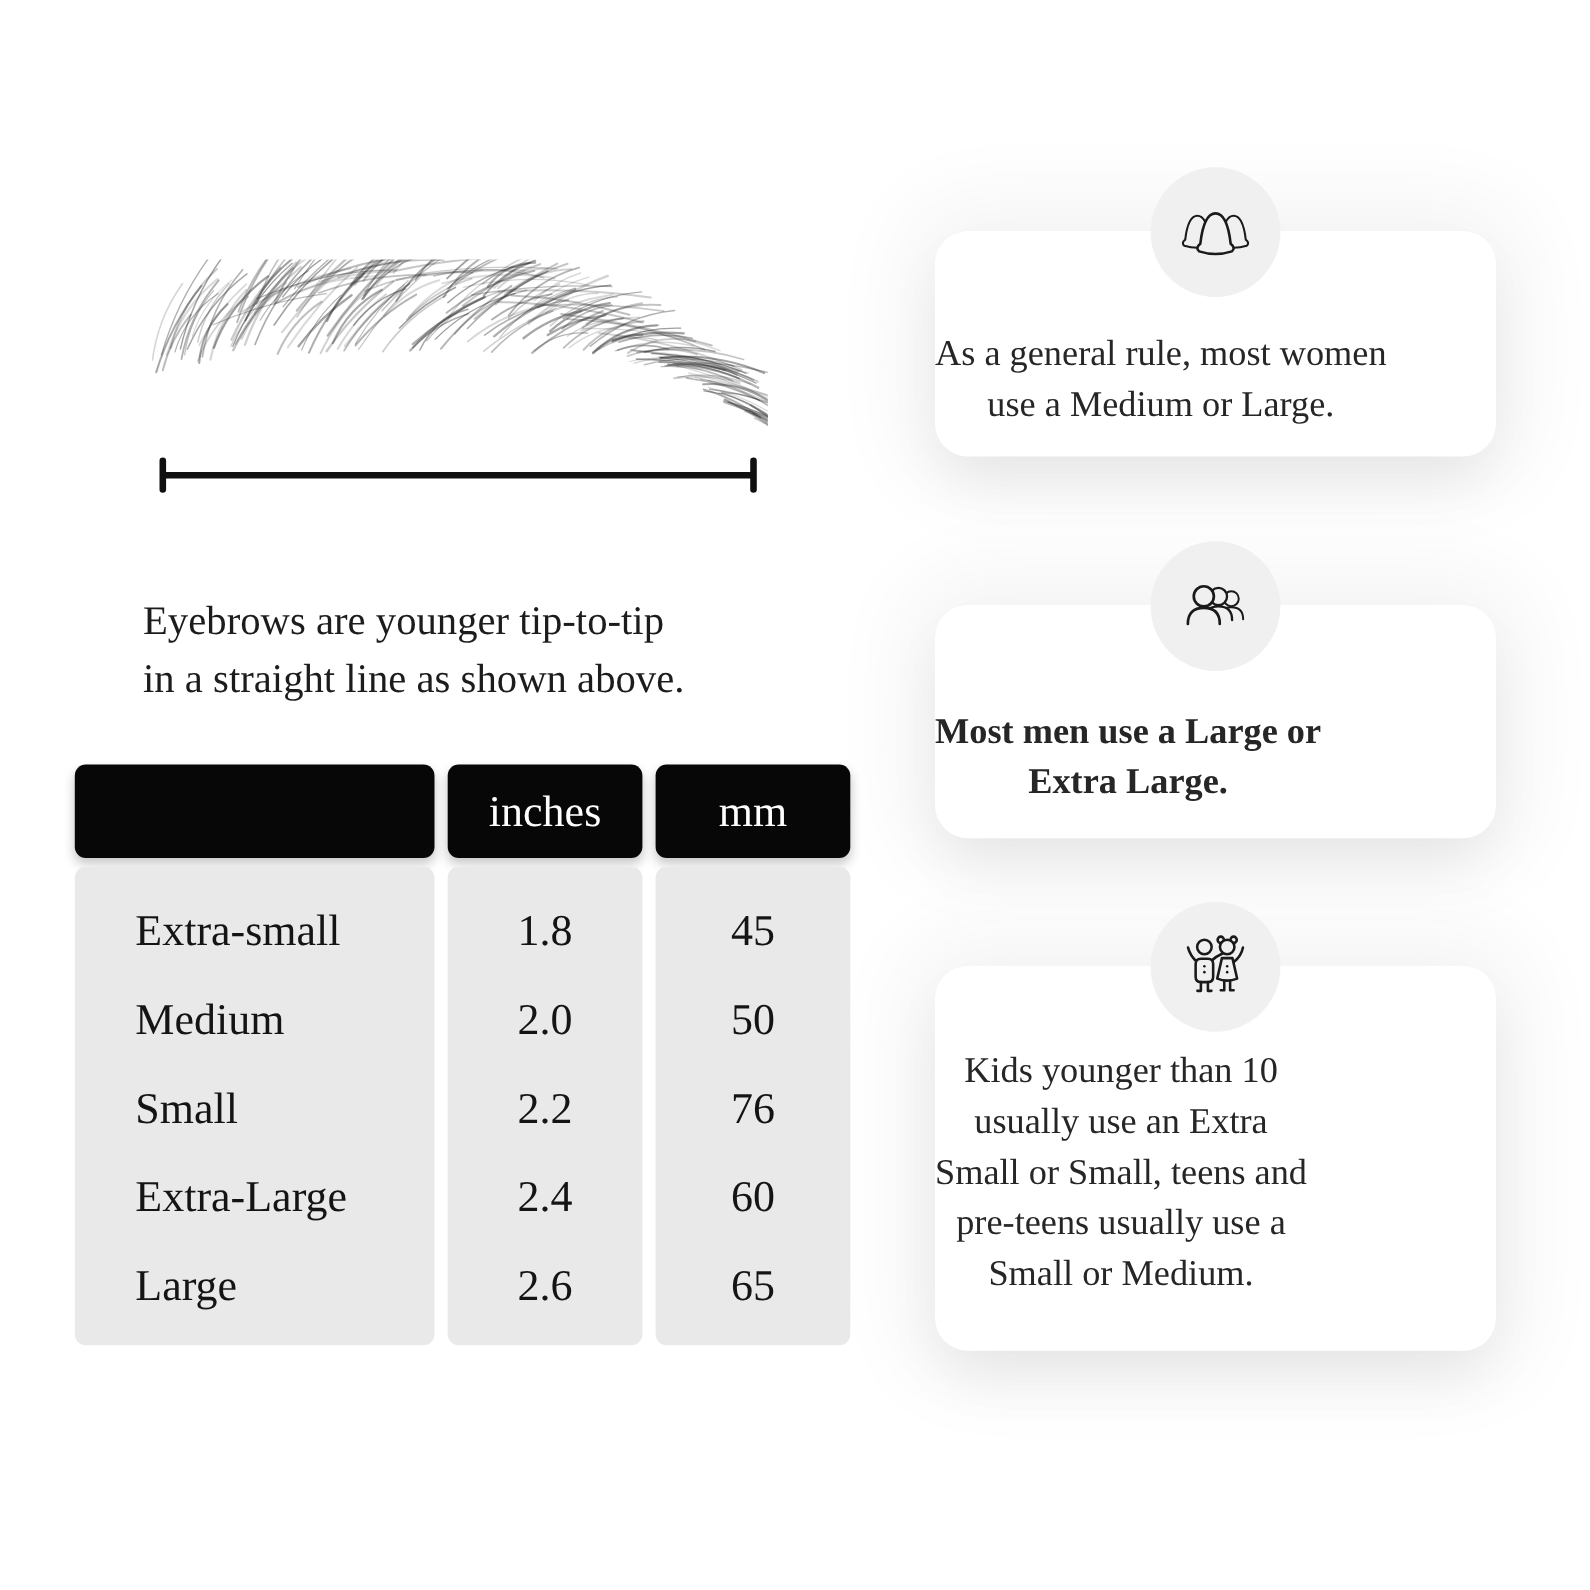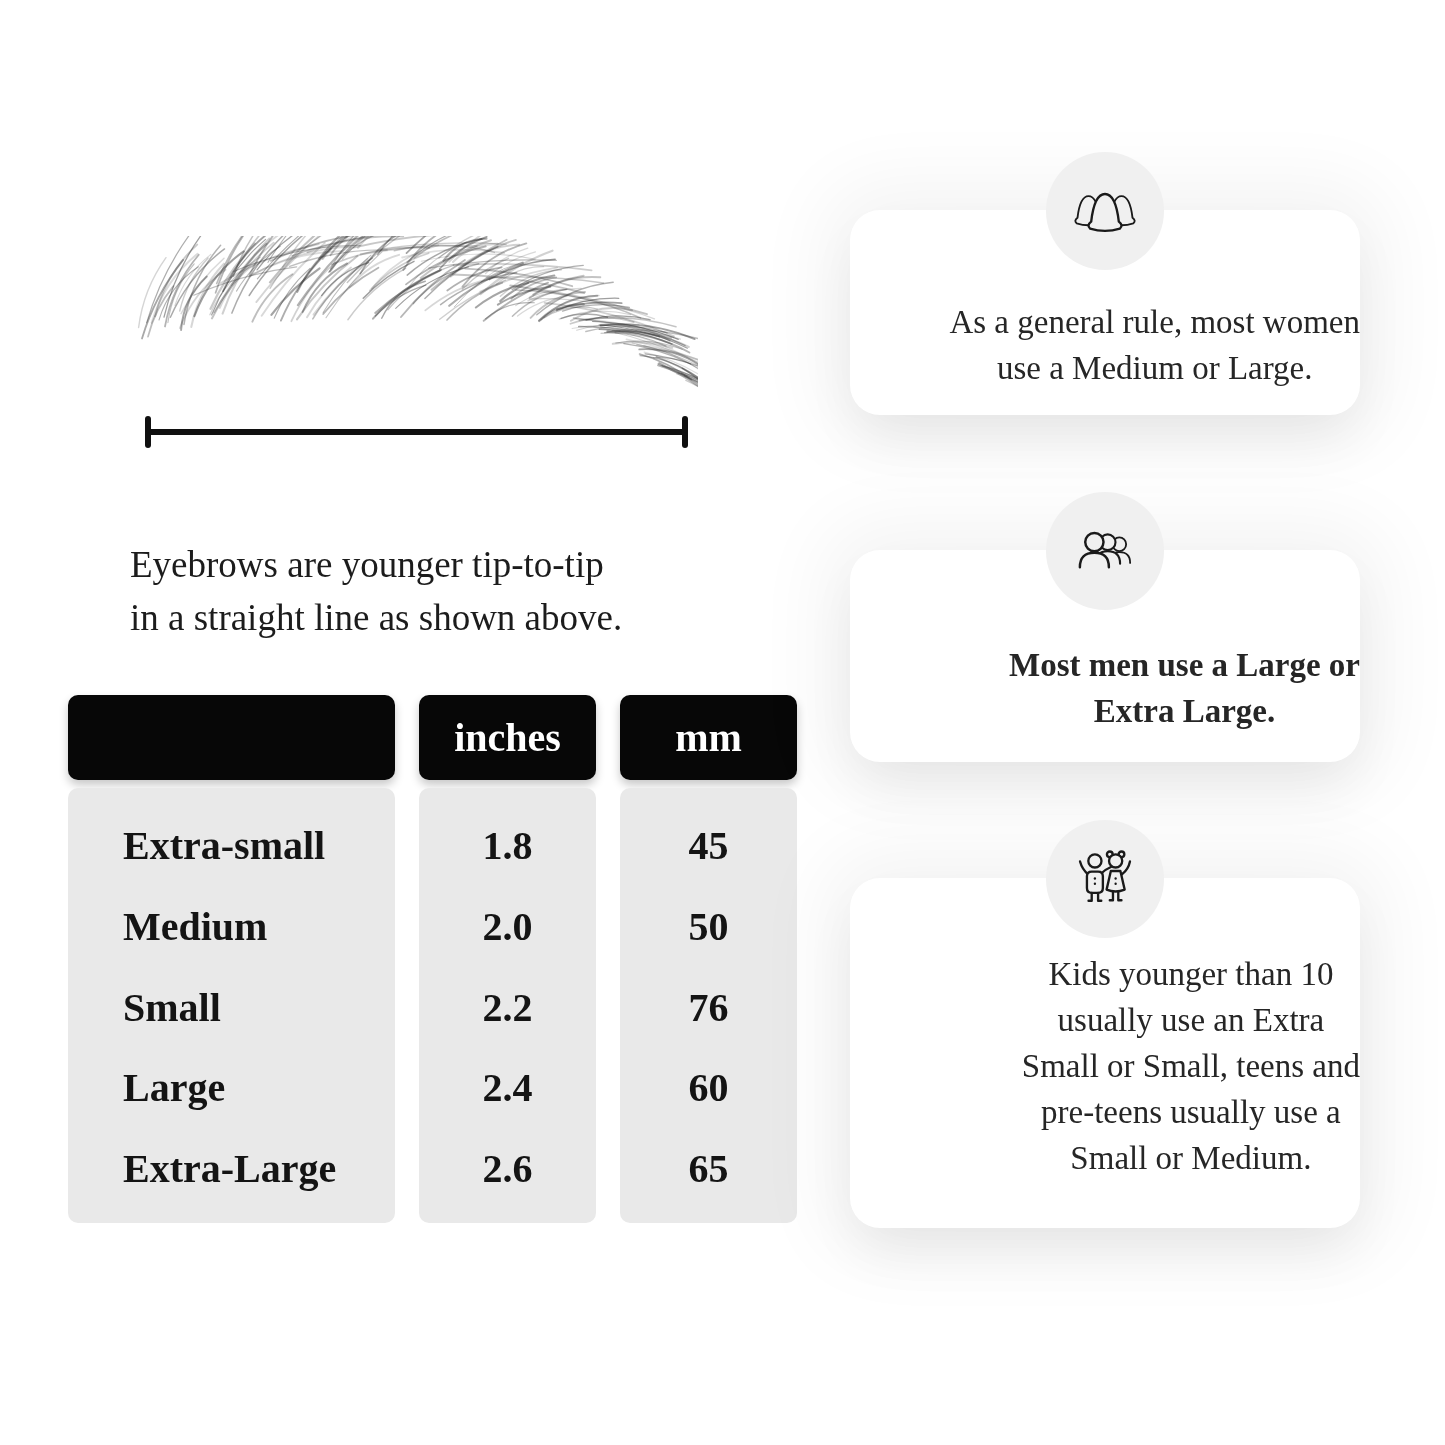--- a/index.html
+++ b/index.html
@@ -17,34 +17,34 @@
   .measure-line::before,.measure-line::after{content:"";position:absolute;top:-13px;
     width:6px;height:32px;background:#101010;border-radius:3px;}
   .measure-line::before{left:-1px;}
   .measure-line::after{right:-1px;}
 
   .caption{position:absolute;left:130px;top:501px;font-size:37px;line-height:53px;color:#1c1c1c;}
   .caption span{display:block;}
 
   
   .size-table{position:absolute;left:68px;top:695px;width:697px;}
-  .thead,.tbody{display:grid;grid-template-columns:327px 177px 177px;column-gap:24px;font-weight:bold;}
+  .thead,.tbody{display:grid;grid-template-columns:327px 177px 177px;column-gap:12px;}
   .th{height:85px;background:#070707;border-radius:10px;display:flex;align-items:center;
     justify-content:center;color:#ffffff;font-size:40px;
     box-shadow:0 5px 10px rgba(0,0,0,0.22);}
   .tbody{margin-top:8px;}
   .tcol{background:#e9e9e9;border-radius:10px;height:435px;box-sizing:border-box;
     display:flex;flex-direction:column;justify-content:space-between;padding:33px 0 29px;}
   .cell{font-size:40px;height:50px;line-height:50px;color:#141414;}
   .tcol-labels .cell{padding-left:55px;}
   .tcol-nums .cell{text-align:center;}
 
   
   .card{position:absolute;left:850px;width:510px;background:#ffffff;border-radius:30px;
-    box-sizing:border-box;display:flex;flex-direction:column;align-items:flex-end;justify-content:center;
+    box-sizing:border-box;display:flex;flex-direction:column;align-items:flex-start;justify-content:center;
     box-shadow:0 28px 55px -8px rgba(0,0,0,0.07), 0 0 75px 28px rgba(0,0,0,0.048);}
   .card-1{top:210px;height:205px;padding-top:64px;}
   .card-2{top:550px;height:212px;padding-top:64px;font-weight:bold;}
   .card-3{top:878px;height:350px;padding-top:58px;padding-bottom:32px;}
   .icon-circle{position:absolute;top:-58px;left:50%;transform:translateX(-50%);
     width:118px;height:118px;border-radius:50%;background:#f0f0f0;
     display:flex;align-items:center;justify-content:center;}
   .icon-circle svg{width:68px;height:68px;}
   .card-text{font-size:33px;line-height:46px;text-align:center;color:#262626;}
   .card-text span{display:block;}
@@ -289,22 +289,22 @@
     <div class="thead">
       <div class="th"></div>
       <div class="th">inches</div>
       <div class="th">mm</div>
     </div>
     <div class="tbody">
       <div class="tcol tcol-labels">
         <div class="cell">Extra-small</div>
         <div class="cell">Medium</div>
         <div class="cell">Small</div>
+        <div class="cell">Extra-Large</div>
         <div class="cell">Large</div>
-        <div class="cell">Extra-Large</div>
       </div>
       <div class="tcol tcol-nums">
         <div class="cell">1.8</div>
         <div class="cell">2.0</div>
         <div class="cell">2.2</div>
         <div class="cell">2.4</div>
         <div class="cell">2.6</div>
       </div>
       <div class="tcol tcol-nums">
         <div class="cell">45</div>

